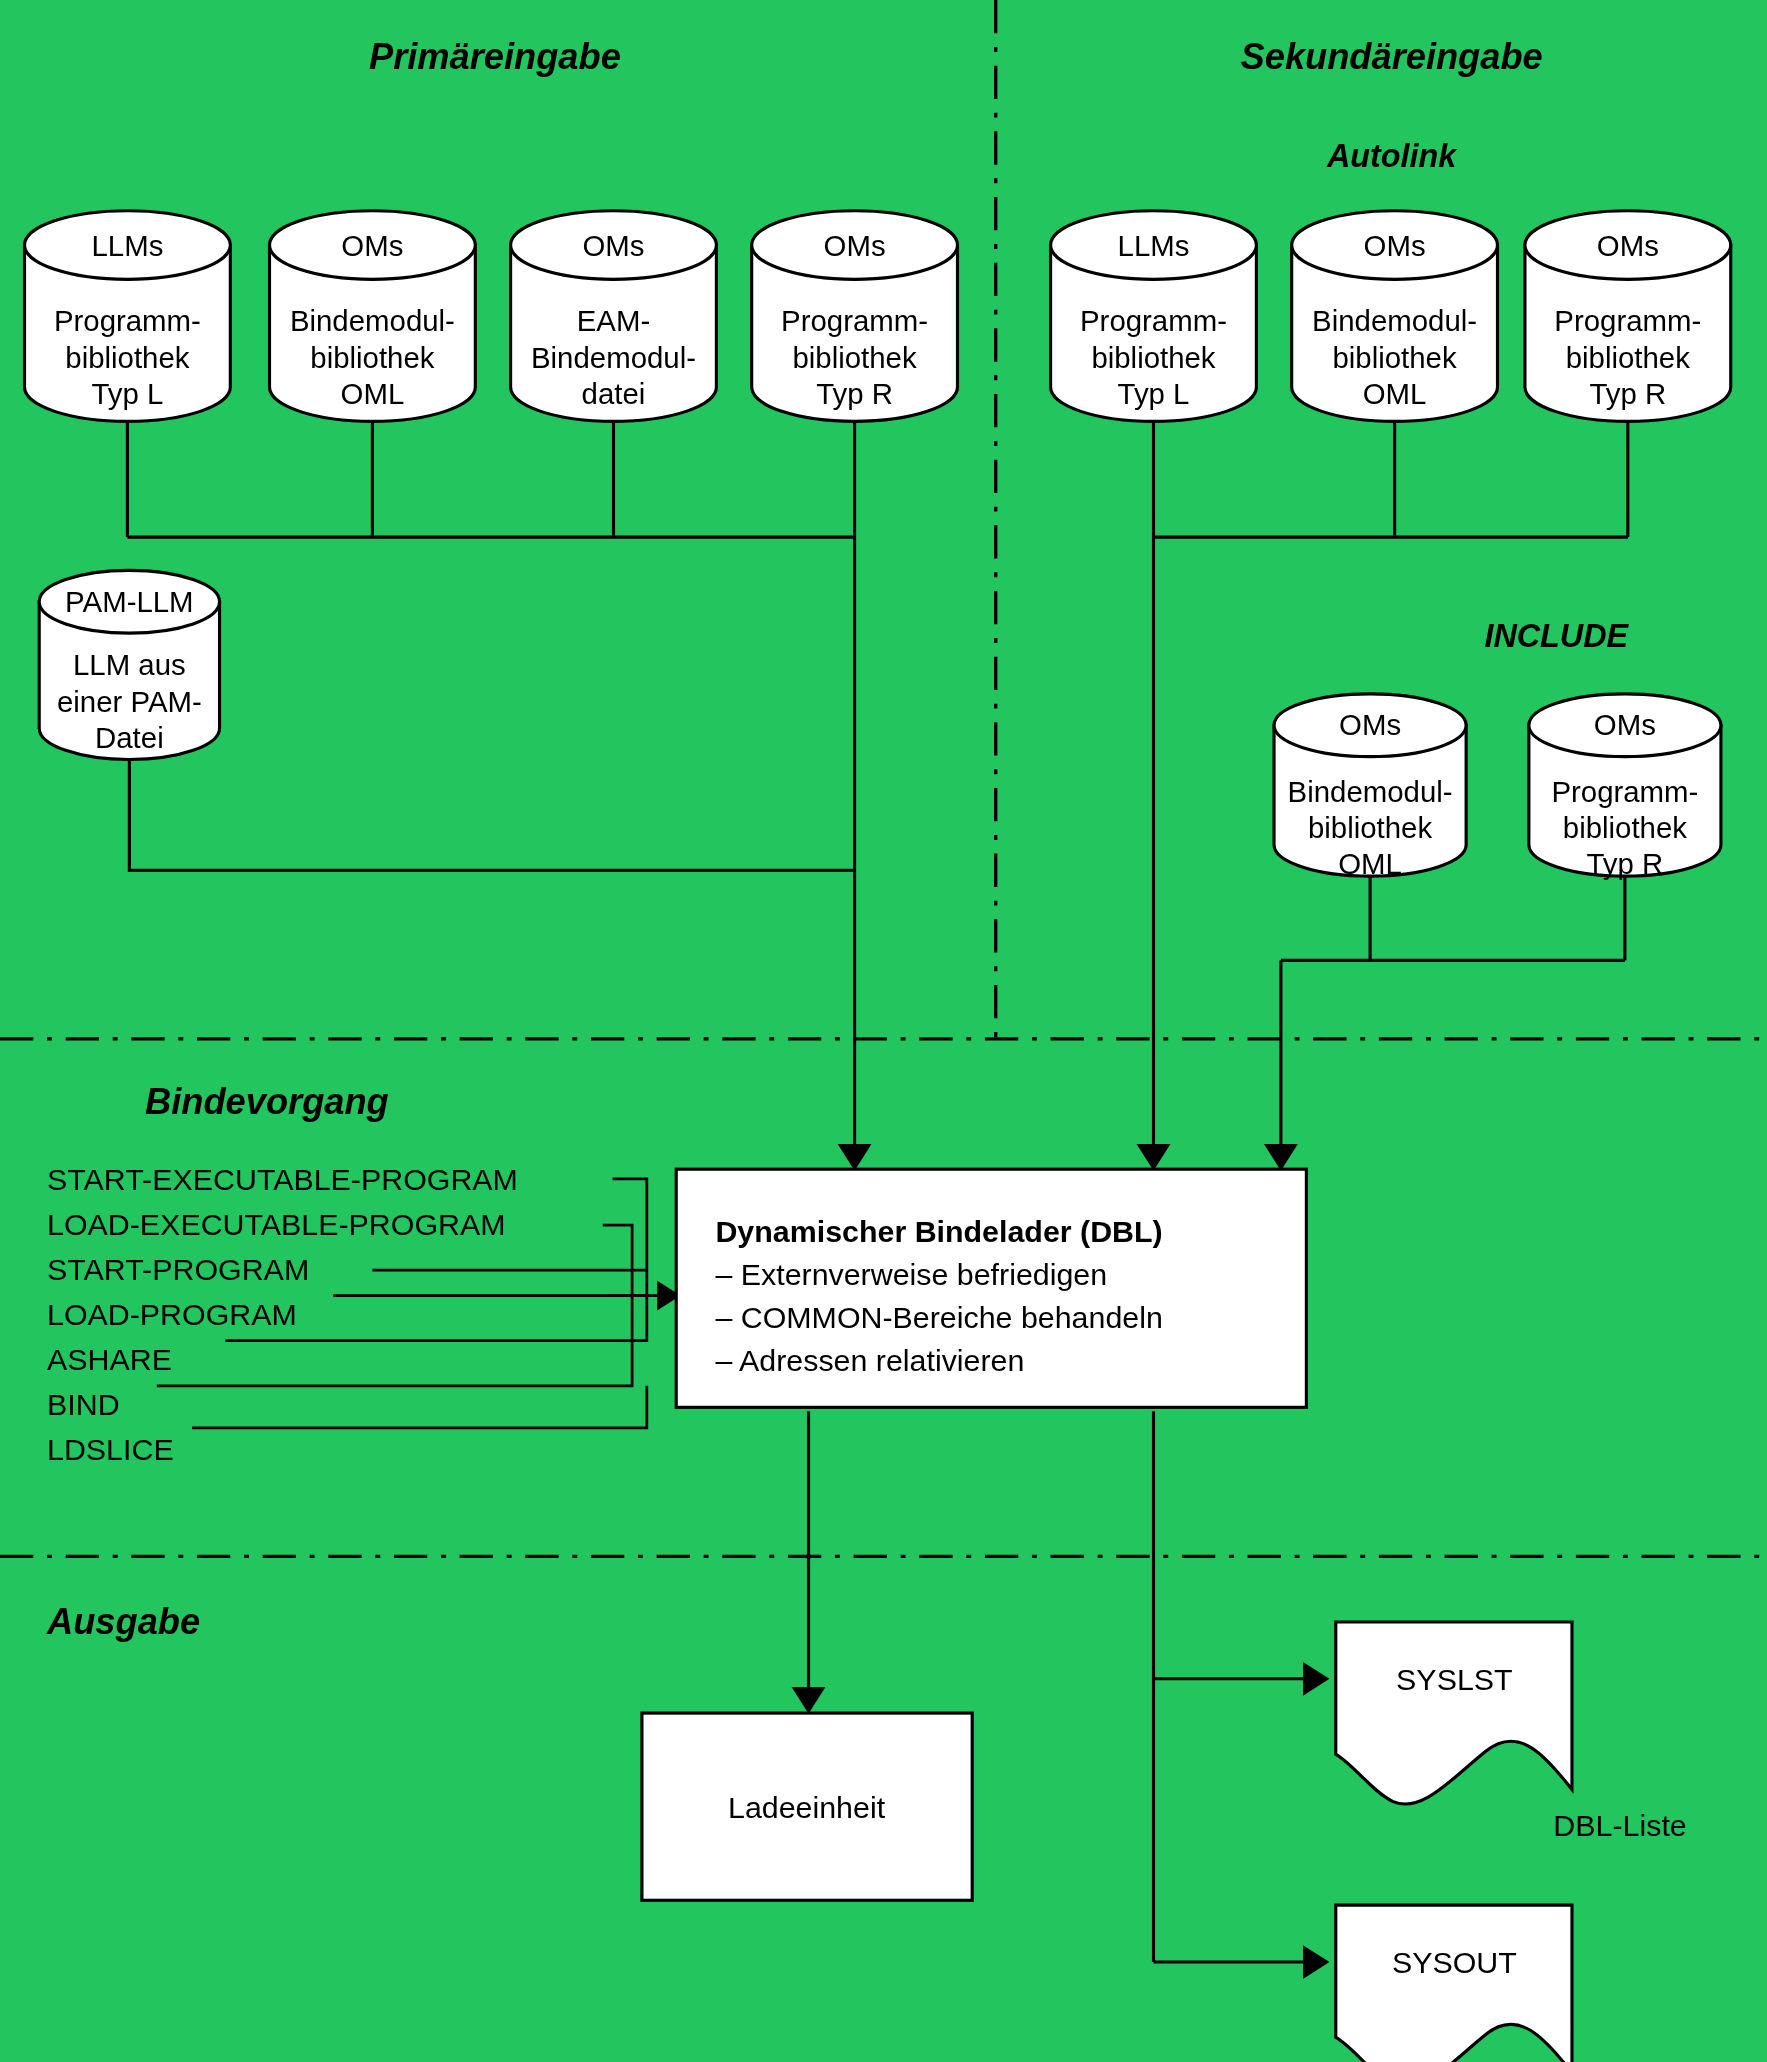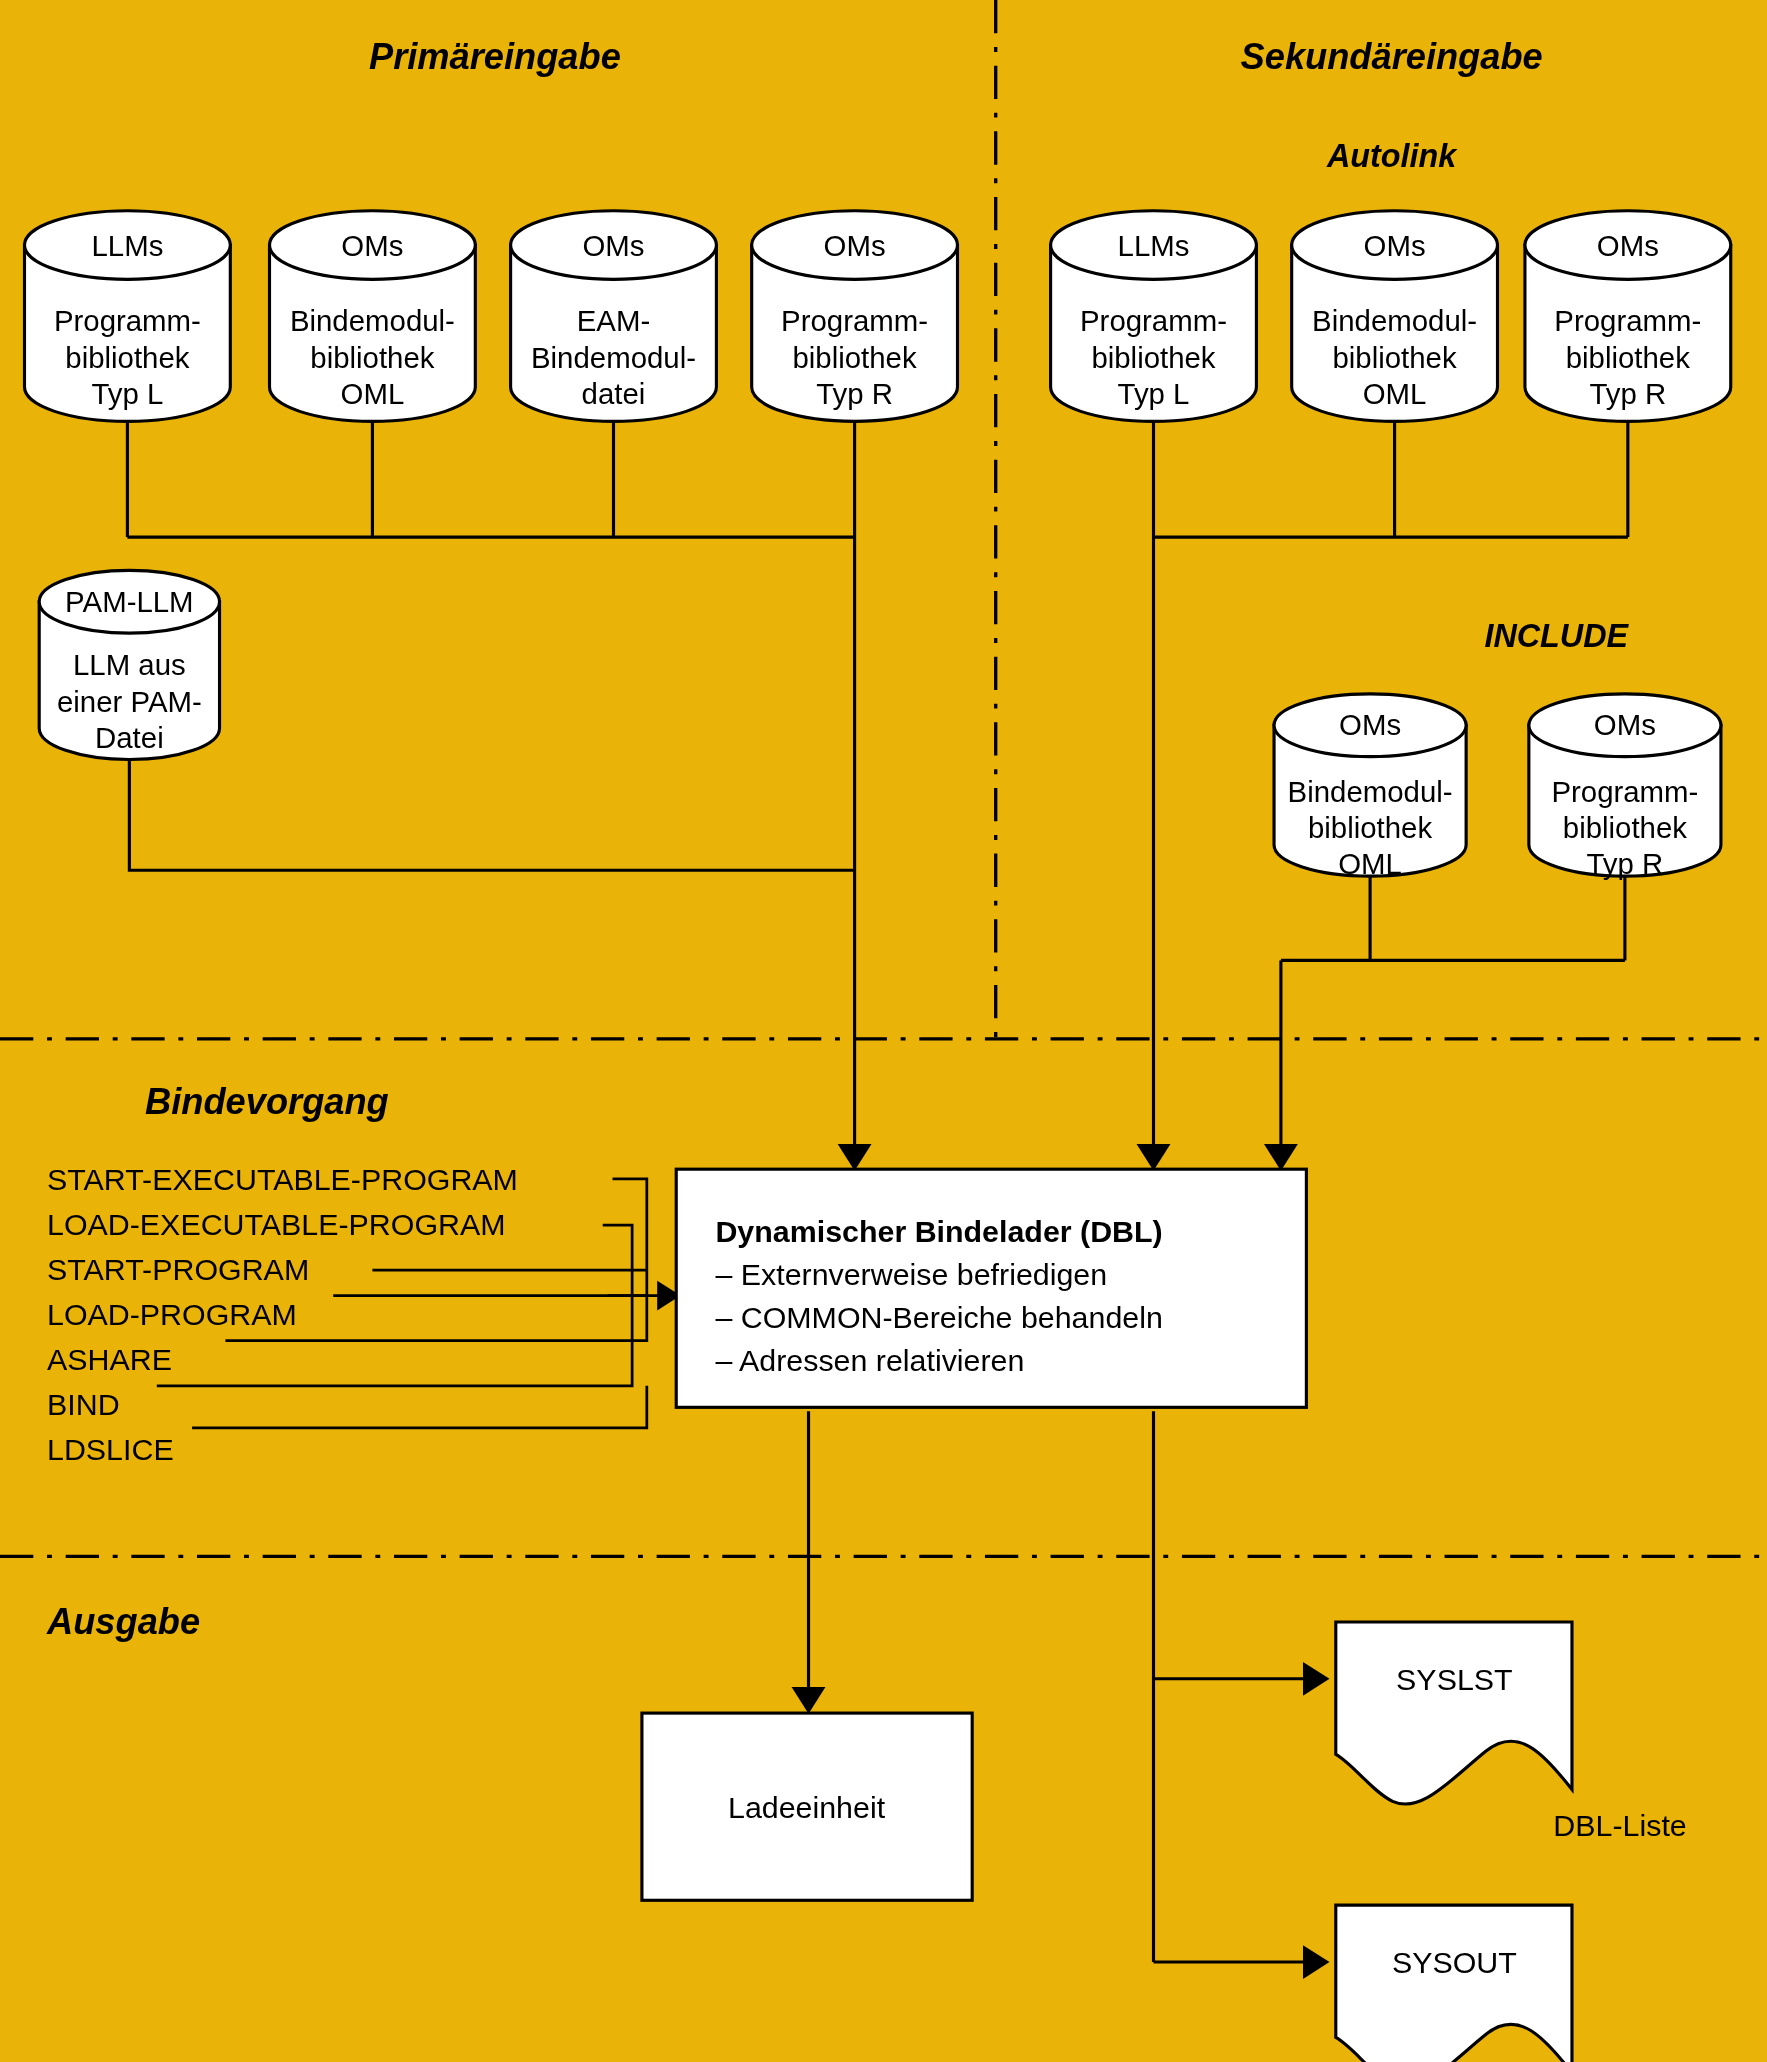--- a/index.html
+++ b/index.html
@@ -1,17 +1,17 @@
 <!DOCTYPE html>
 <html><head>
 <meta charset="utf-8">
 <style>
   html,body{margin:0;padding:0;background:#ffffff;}
   body{width:1767px;height:2062px;font-family:"Liberation Sans",sans-serif;}
-  #stage{position:relative;width:1767px;height:2062px;overflow:hidden;background:#eab308;}
+  #stage{position:relative;width:1767px;height:2062px;overflow:hidden;background:#22c55e;}
   svg{position:absolute;left:0;top:0;width:1767px;height:2062px;}
   .ln{stroke:#000;stroke-width:3.2;fill:none;}
   .ln-thin{stroke:#000;stroke-width:2.8;fill:none;}
   .cyl{stroke:#000;stroke-width:3.2;fill:#fff;}
   .box{stroke:#000;stroke-width:3.2;fill:#fff;}
   .divider{stroke:#000;stroke-width:3.4;fill:none;stroke-dasharray:34 14 5 14;}
   .vdivider{stroke:#000;stroke-width:3.4;fill:none;stroke-dasharray:34 14 5 14;}
   text{font-family:"Liberation Sans",sans-serif;fill:#000;}
   .t-section{font-size:37px;font-weight:bold;font-style:italic;text-anchor:middle;}
   .t-sub{font-size:33px;font-weight:bold;font-style:italic;text-anchor:middle;}

